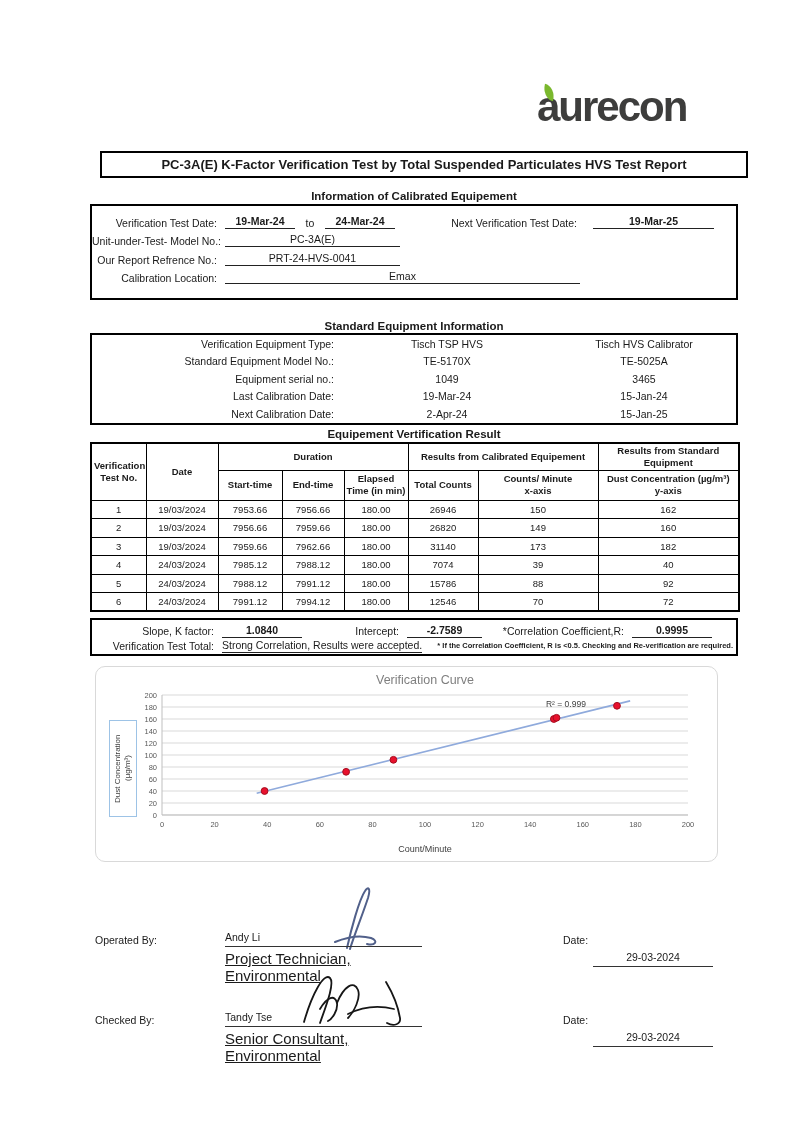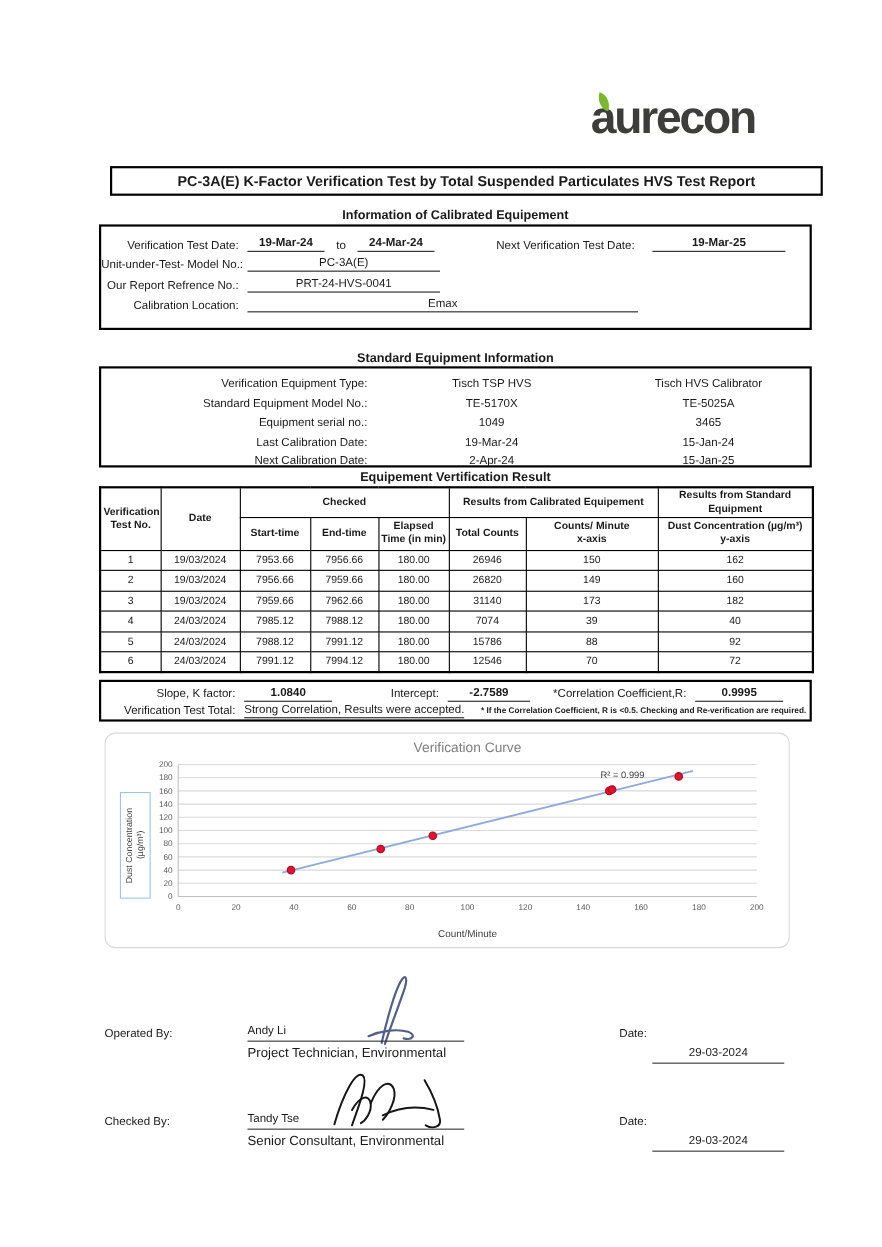--- a/index.html
+++ b/index.html
@@ -20,21 +20,21 @@
 
   .sec-header { position: absolute; left: 90px; width: 648px; text-align: center;
                 font-weight: bold; font-size: 11.5px; }
   .box { position: absolute; left: 90px; width: 648px; border: 2px solid #000; background: #fff; }
 
   .irow { display: flex; align-items: flex-end; height: 18.2px; font-size: 10.5px; }
   .lbl { text-align: right; padding-right: 8px; white-space: nowrap; }
   .fld { text-align: center; border-bottom: 1.5px solid #222; padding-bottom: 1px; white-space: nowrap; }
   .b { font-weight: bold; }
 
-  .srow { display: flex; align-items: flex-end; height: 17.4px; font-size: 10.5px; }
+  .srow { display: flex; align-items: flex-start; height: 17.4px; font-size: 10.5px; }
   .scol1 { width: 210px; text-align: center; }
   .scol2 { flex: 1; text-align: center; }
 
   table.rt { position: absolute; left: 90px; top: 442px; width: 648px;
              border-collapse: collapse; table-layout: fixed; border: 2px solid #000; }
   table.rt th, table.rt td { border: 1px solid #000; text-align: center; padding: 1px 2px;
              font-size: 9.5px; line-height: 1.25; }
   table.rt th { font-weight: bold; }
   table.rt tr.h1 th { height: 18px; }
   table.rt tr.h2 th { height: 30px; }
@@ -50,21 +50,21 @@
   .ylabel-box { position: absolute; left: 13px; top: 53px; height: 97px;
                 border: 1px solid #9dc3e6; background: #fff; padding: 3px 3px;
                 writing-mode: vertical-rl; transform: rotate(180deg);
                 font-size: 8px; line-height: 10px; color: #404040; text-align: center; white-space: pre-line; }
 
   
   .abs { position: absolute; }
   .sig-label { font-size: 10.5px; }
   .name-block { width: 197px; }
   .sig-name { font-size: 10.5px; height: 16px; border-bottom: 1.5px solid #333; }
-  .sig-role { font-size: 12px; padding-top: 3px; }
+  .sig-role { font-size: 15px; padding-top: 3px; text-decoration: underline; }
   .date-block { width: 120px; text-align: center; }
   .date-val { font-size: 10.5px; height: 16px; border-bottom: 1.5px solid #333; margin-top: 20px; }
 </style>
 </head>
 <body>
 
 <div class="page">
 
   <div class="logo">
     <div class="logo-leaf"></div>
@@ -135,21 +135,21 @@
         <col style="width:62px">
       <col style="width:64px">
         <col style="width:70px">
         <col style="width:120px">
         <col style="width:141px">
     </colgroup>
     <tbody>
         <tr class="h1">
       <th rowspan="2">Verification Test No.</th>
       <th rowspan="2">Date</th>
-      <th colspan="3">Checked</th>
+      <th colspan="3">Duration</th>
       <th colspan="2">Results from Calibrated Equipement</th>
       <th>Results from Standard Equipment</th>
     </tr>
     <tr class="h2">
       <th>Start-time</th>
       <th>End-time</th>
       <th>Elapsed Time (in min)</th>
       <th>Total Counts</th>
       <th><span>Counts/ Minute</span><br>
         <span>x-axis</span></th>

